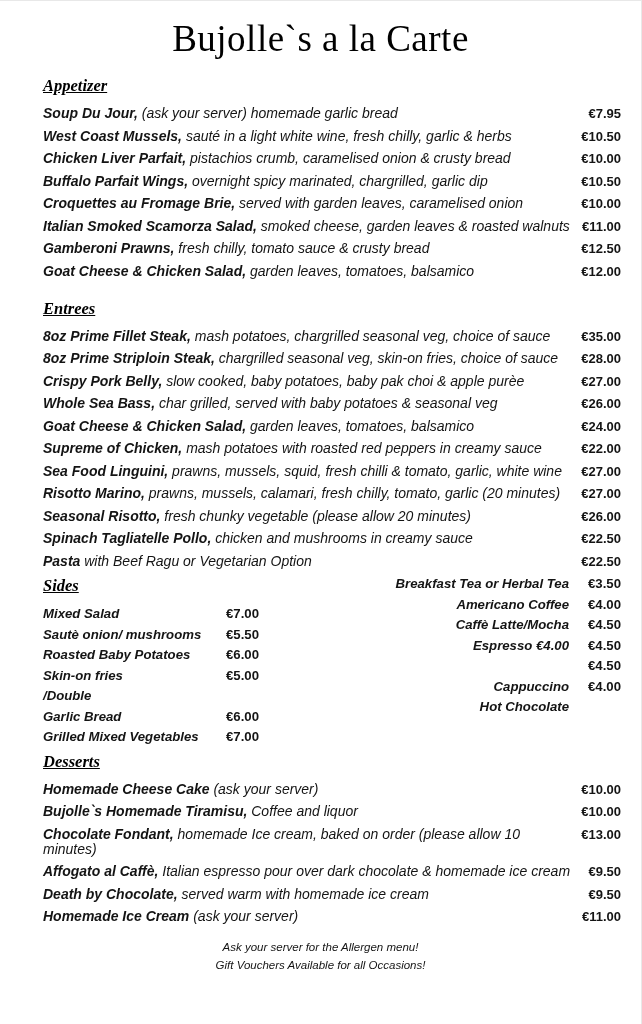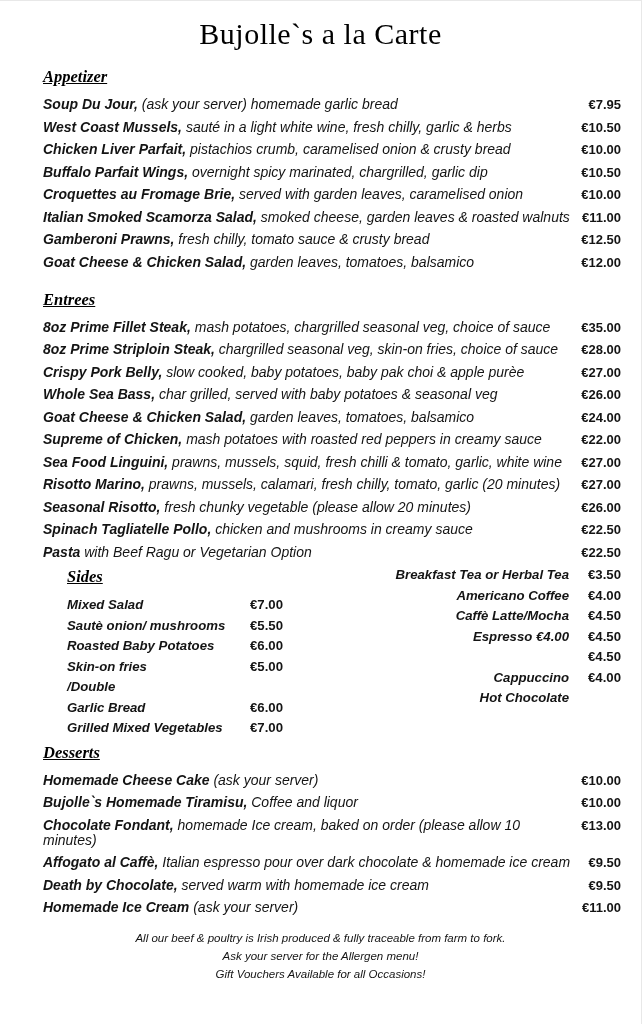--- a/index.html
+++ b/index.html
@@ -13,21 +13,21 @@
     width: 642px;
     height: 1024px;
     padding: 16px 20px 0 43px;
     background: #ffffff;
     border-top: 1px solid #e8e8e8;
     border-right: 1px solid #e8e8e8;
   }
   .title {
     font-family: "Liberation Serif", serif;
     font-weight: 400;
-    font-size: 30px;
+    font-size: 37px;
     letter-spacing: 0.5px;
     text-align: center;
     padding-right: 23px;
     margin-bottom: 16px;
     color: #000;
   }
   .section-header {
     font-family: "Liberation Serif", serif;
     font-style: italic;
     font-weight: bold;
@@ -56,21 +56,20 @@
     white-space: nowrap;
     padding-left: 10px;
   }
   .sec-appetizer { margin-bottom: 20px; }
   .sec-entrees   { }
   .columns {
     display: flex;
     justify-content: space-between;
     margin-top: 2px;
     margin-bottom: 2px;
-    margin-left: 24px;
   }
   .col-left  { width: 252px; }
   .col-right { width: 234px; }
   .side-row, .tea-row {
     display: flex;
     align-items: flex-start;
     font-size: 13.2px;
     line-height: 15px;
     margin-bottom: 5.5px;
     min-height: 15px;
@@ -280,18 +279,17 @@
       <span class="item-text"><span class="item-name">Death by Chocolate,</span><span class="item-desc"> served warm with homemade ice cream</span></span>
       <span class="item-price">€9.50</span>
     </div>
     <div class="item-row">
       <span class="item-text"><span class="item-name">Homemade Ice Cream</span><span class="item-desc">  (ask your server)</span></span>
       <span class="item-price">€11.00</span>
     </div>
   </section>
 
   <div class="footer">
-    <div>All our beef &amp; poultry is Irish produced &amp; fully traceable from farm to fork.</div>
     <div>Ask your server for the Allergen menu!</div>
     <div>Gift Vouchers Available for all Occasions!</div>
   </div>
 
 </div>
 
 </body></html>

